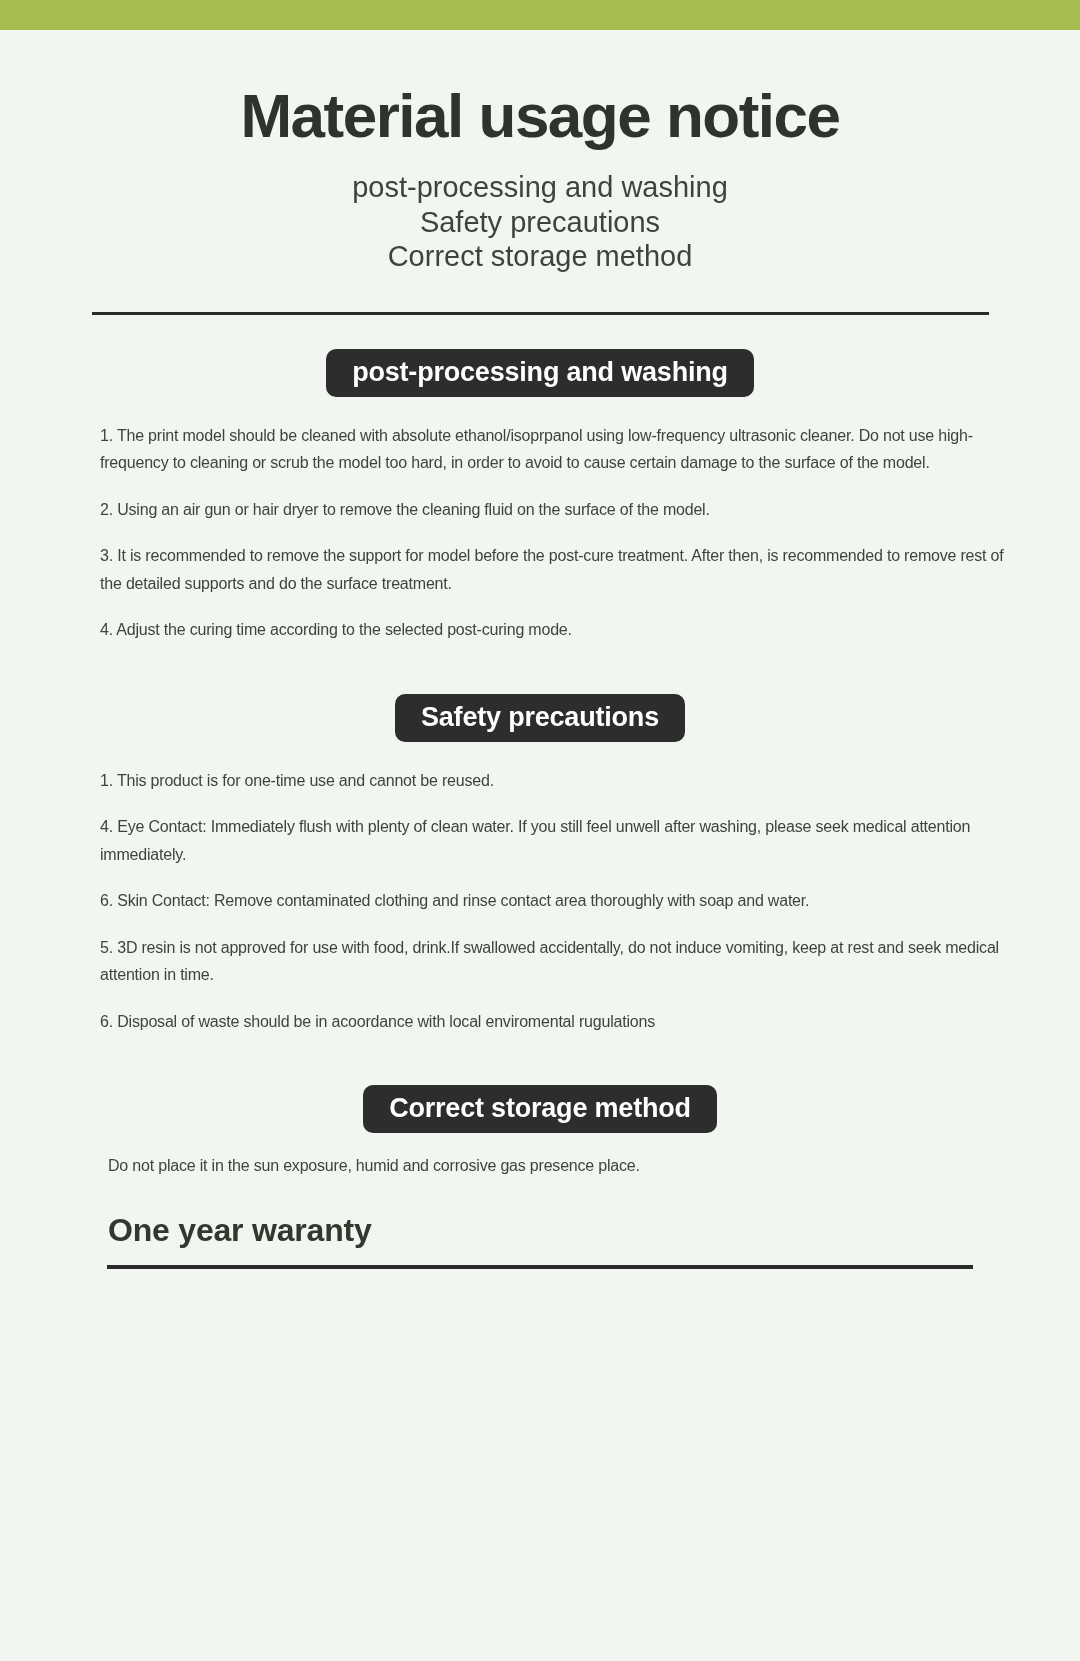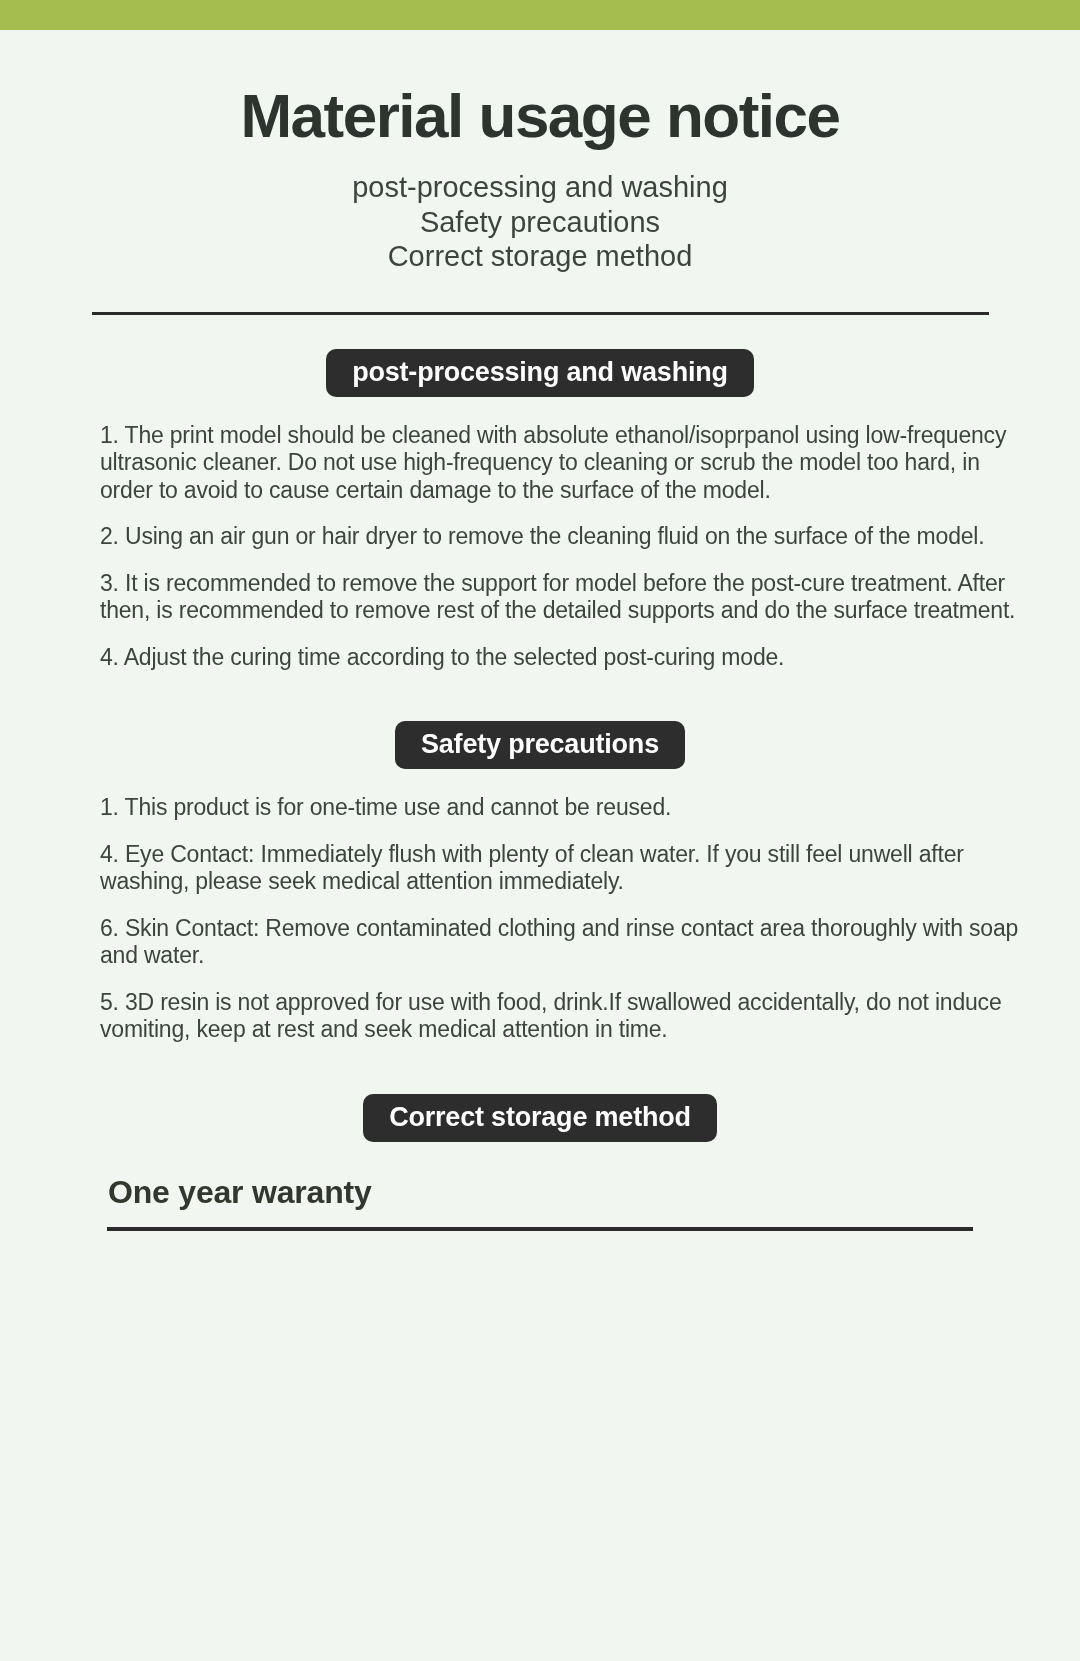--- a/index.html
+++ b/index.html
@@ -50,21 +50,21 @@
     color: #ffffff;
     font-size: 27px;
     font-weight: 700;
     padding: 8px 26px 9px 26px;
     border-radius: 10px;
     letter-spacing: -0.2px;
   }
   .section-first .badge { margin-top: 34px; }
   .item {
     margin: 19px 61px 0 100px;
-    font-size: 23px;
+    font-size: 16px;
     line-height: 27.5px;
     letter-spacing: -0.2px;
   }
   .item.first { margin-top: 25px; }
   .item.full { margin-right: 40px; }
   .storage .item { margin-left: 108px; margin-right: 90px; }
   .warranty {
     margin: 32px 0 0 108px;
     font-size: 32px;
     font-weight: 700;
@@ -96,23 +96,25 @@
     <p class="item">3.  It is recommended to remove the support for model before the post-cure treatment. After then, is recommended to remove rest of the detailed supports and do the surface treatment.</p>
     <p class="item">4. Adjust the curing time according to the selected post-curing mode.</p>
   </section>
 
   <section>
     <div class="badge">Safety precautions</div>
     <p class="item first">1. This product is for one-time use and cannot be reused.</p>
     <p class="item">4. Eye Contact: Immediately flush with plenty of clean water. If you still feel unwell after washing, please seek medical attention immediately.</p>
     <p class="item">6. Skin Contact: Remove contaminated clothing and rinse contact area thoroughly with soap and water.</p>
     <p class="item">5. 3D resin is not approved for use with food, drink.If swallowed accidentally, do not induce vomiting, keep at rest and seek medical attention in time.</p>
+    <p class="item full">6. Disposal of waste should be in acoordance with local enviromental rugulations</p>
   </section>
 
   <section class="storage">
     <div class="badge">Correct storage method</div>
+    <p class="item">Do not place it in the sun exposure, humid and corrosive gas presence place.</p>
   </section>
 
   <p class="warranty">One year waranty</p>
 
   <hr class="rule bottom">
 
 </div>
 
 </body></html>

